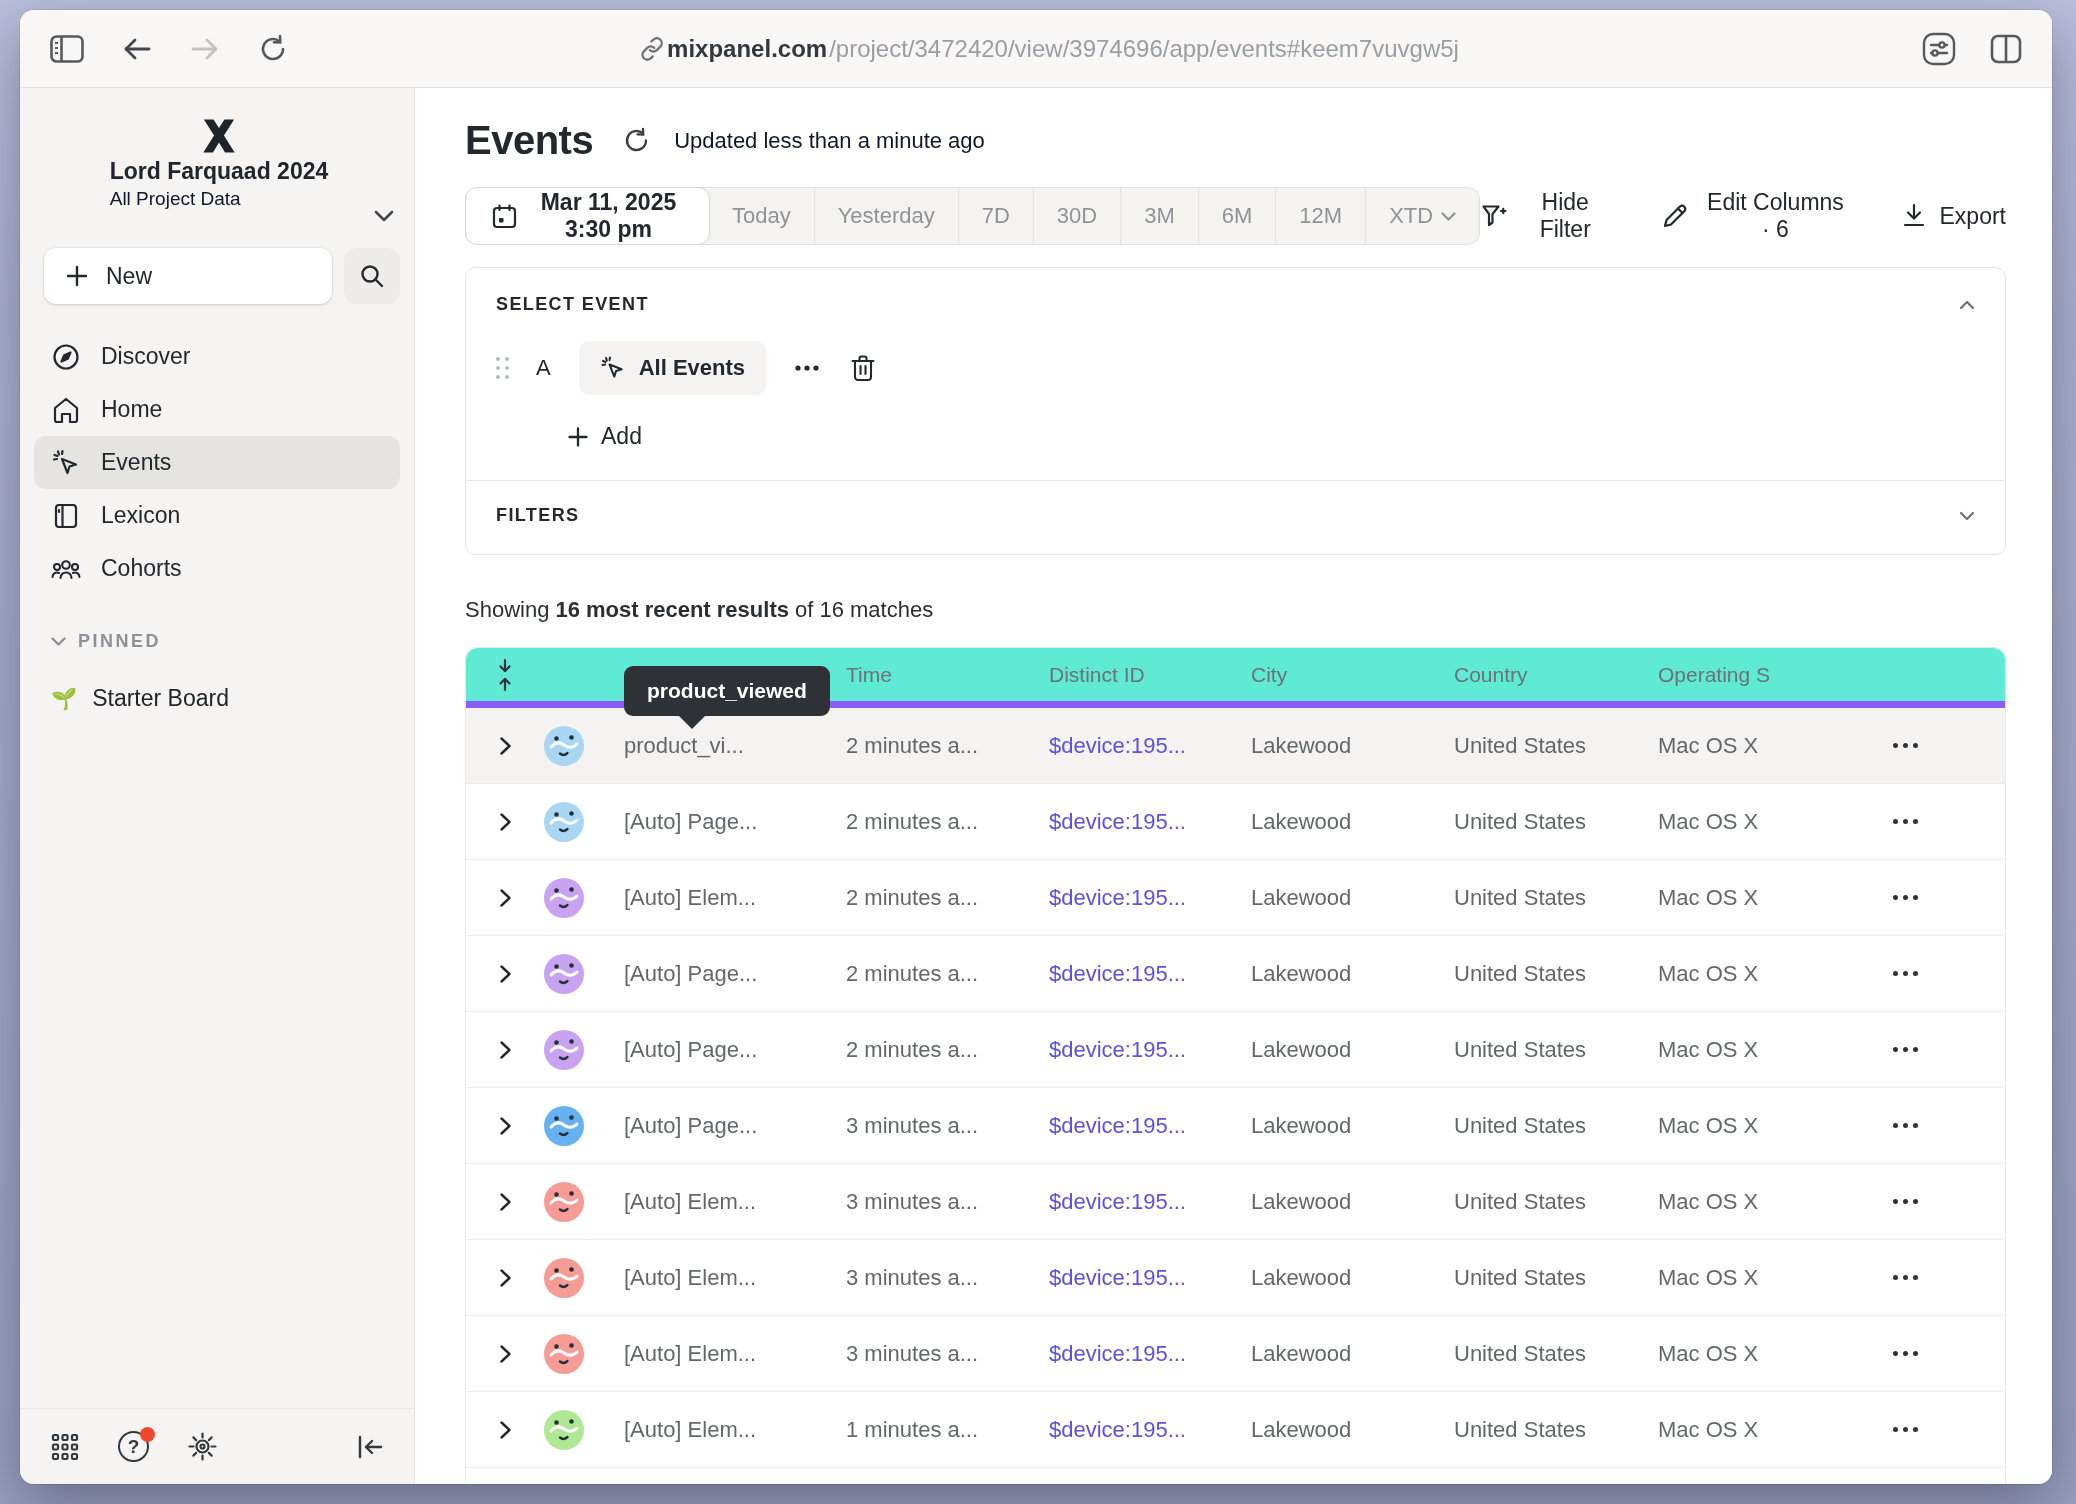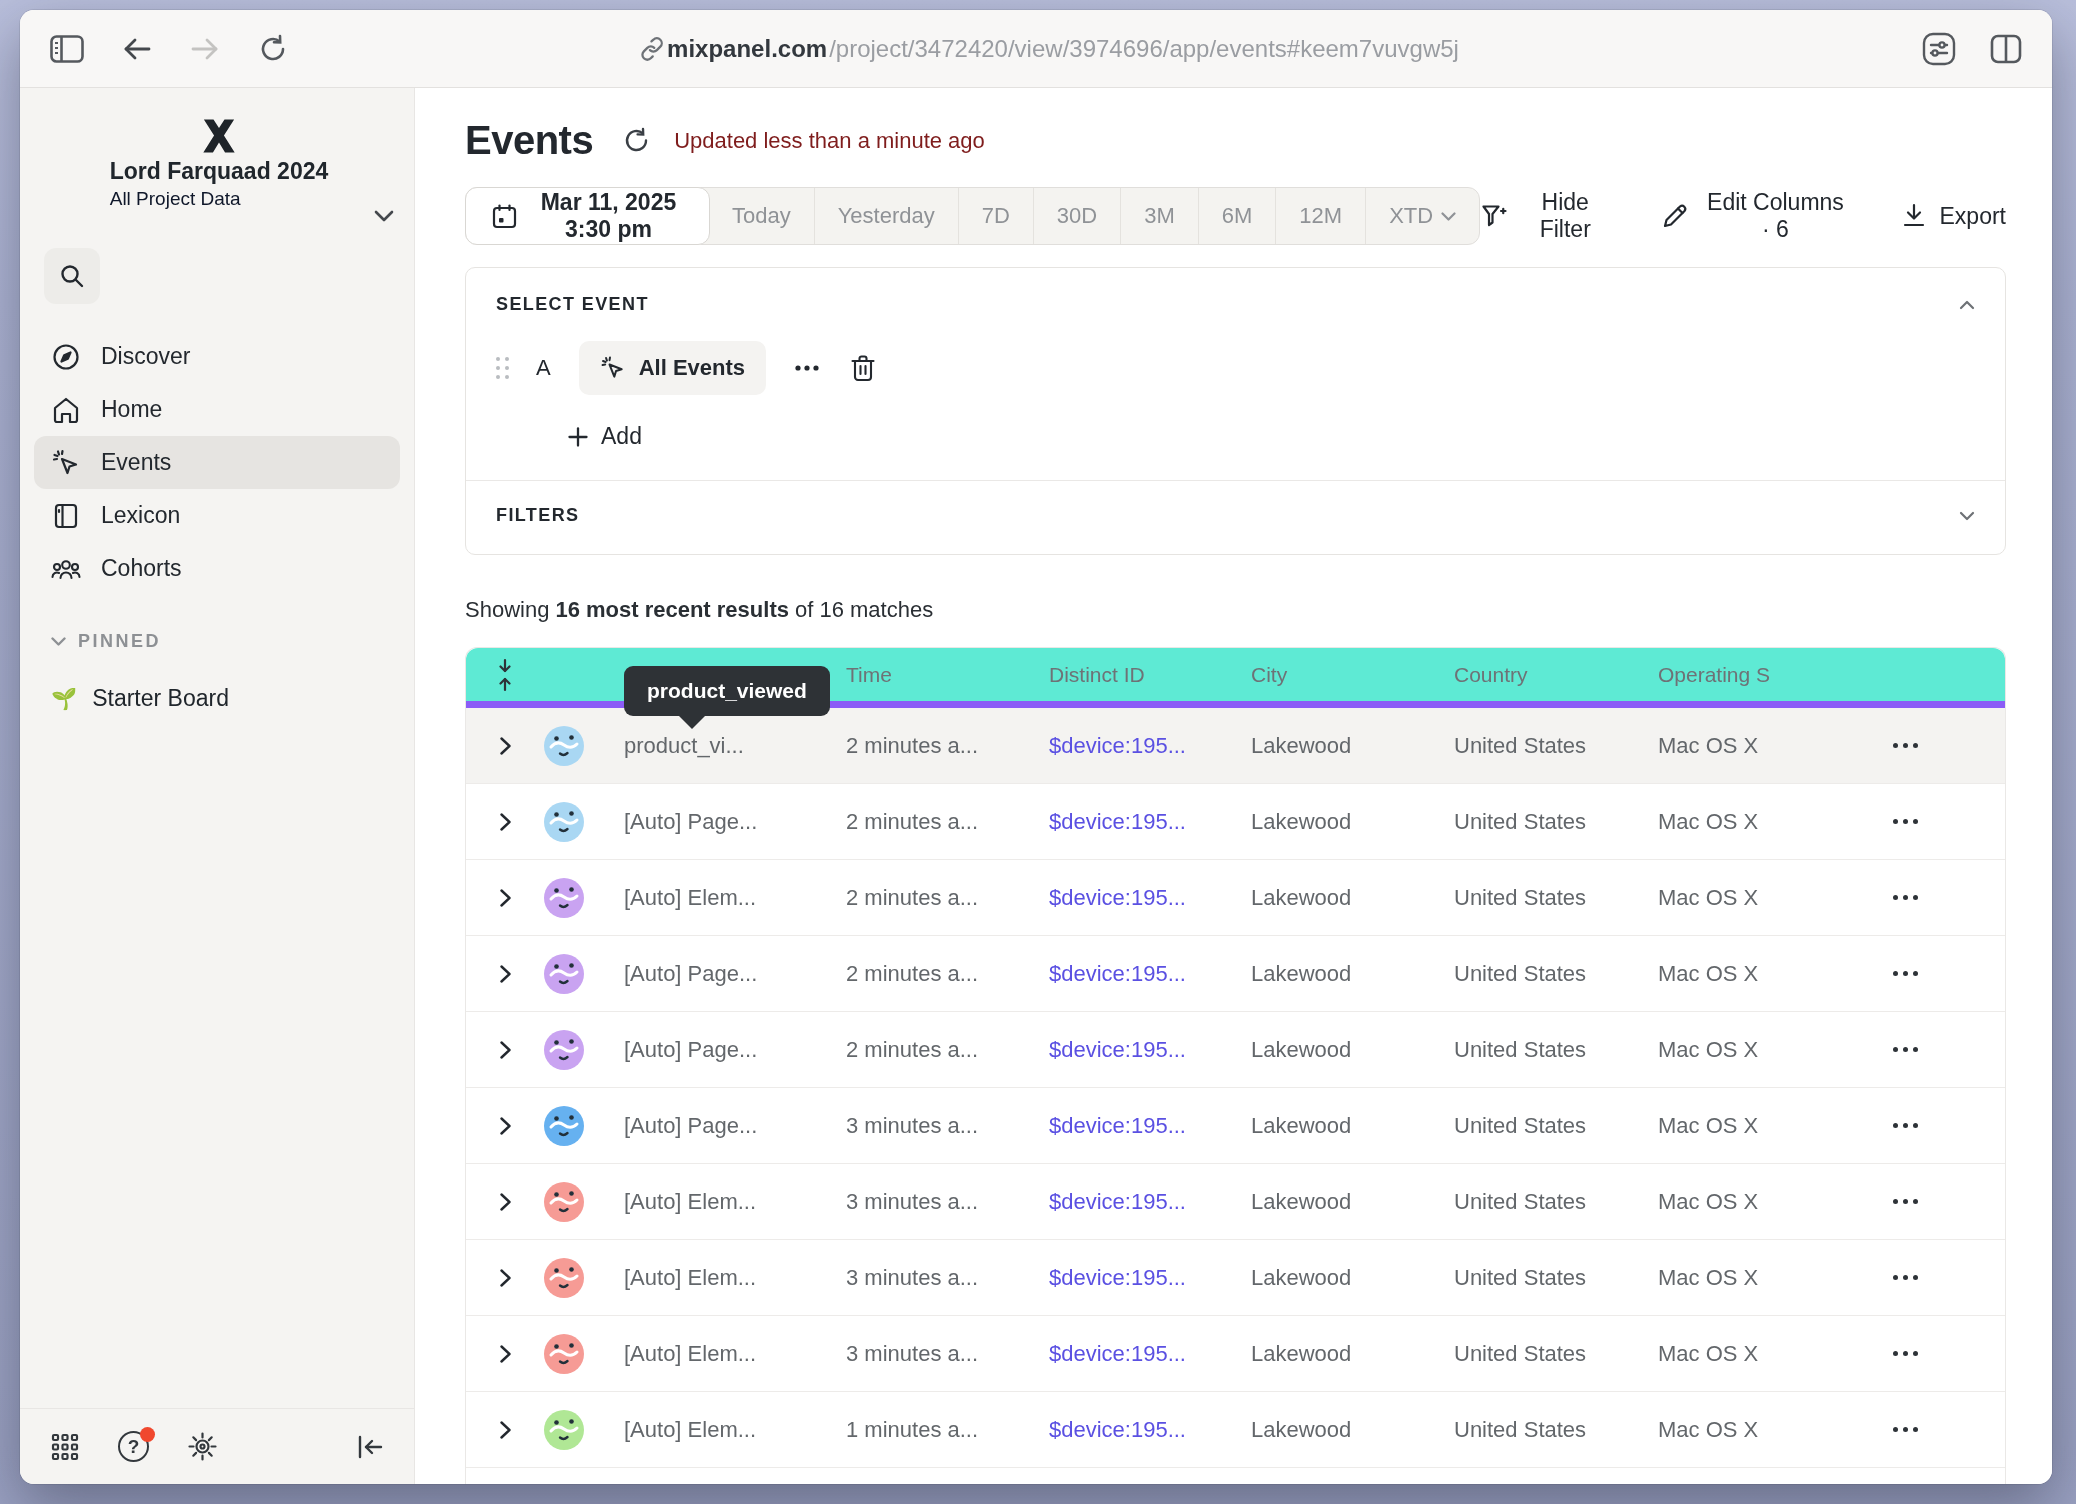--- a/index.html
+++ b/index.html
@@ -52,21 +52,21 @@
   .sbottom { border-top:1px solid #e8e6e4; height:76px; display:flex; align-items:center; gap:38px; padding:0 30px; }
   .sbottom .collapse { margin-left:auto; }
   .helpwrap { position:relative; display:flex; }
   .helpdot { position:absolute; top:-4px; right:-6px; width:15px; height:15px; border-radius:50%; background:#f0482e; }
   .helpcirc { width:31px; height:31px; border:2.5px solid #33383d; border-radius:50%;
     display:flex; align-items:center; justify-content:center; font-size:19px; font-weight:700; color:#33383d; }
 
   
   .titlerow { margin-top:30px; display:flex; align-items:center; gap:24px; }
   .pagetitle { font-size:40px; font-weight:700; color:#23282e; letter-spacing:-.5px; }
-  .updated { font-size:22px; color:#7f1d1d; }
+  .updated { font-size:22px; color:#0f172a; }
   .refreshbtn { background:none; border:none; cursor:pointer; display:flex; margin-left:6px; }
 
   
   .controls { margin-top:24px; display:flex; align-items:center; }
   .segmented { display:flex; align-items:stretch; background:#f4f3f0; border:1px solid #e0ded b;
     border:1px solid #e0dedb; border-radius:12px; height:58px; }
   .seg-date { background:#fff; border:1px solid #d9d7d3; border-radius:12px; margin:-1px;
     display:flex; align-items:center; gap:15px; padding:0 25px; font-size:23px; font-weight:600; color:#23282e; cursor:pointer; }
   .seg { display:flex; align-items:center; gap:8px; padding:0 23px; font-size:22px; color:#8f9296; cursor:pointer;
     border-left:1px solid #e4e2de; }
@@ -210,20 +210,29 @@
             <span class="psub">All Project Data</span>
           </span>
           <span class="ic chev">
             <svg width="20" height="12" viewBox="0 0 20 12" fill="none" stroke="#44484d" stroke-width="2.6" stroke-linecap="round" stroke-linejoin="round">
                 <polyline points="2,2 10,10 18,2"></polyline>
               </svg>
           </span>
         </div>
 
         <div class="newrow">
+          <button class="newbtn">
+            <span class="ic">
+              <svg width="22" height="22" viewBox="0 0 22 22" stroke="#23282e" stroke-width="2.4" stroke-linecap="round">
+                  <line x1="11" y1="2" x2="11" y2="20"></line>
+                  <line x1="2" y1="11" x2="20" y2="11"></line>
+                </svg>
+            </span>
+            <span>New</span>
+          </button>
           <button class="searchbtn">
             <span class="ic">
               <svg width="26" height="26" viewBox="0 0 26 26" fill="none" stroke="#23282e" stroke-width="2.4" stroke-linecap="round">
                   <circle cx="11" cy="11" r="7.5"></circle>
                   <line x1="17" y1="17" x2="23" y2="23"></line>
                 </svg>
             </span>
           </button>
         </div>
 

